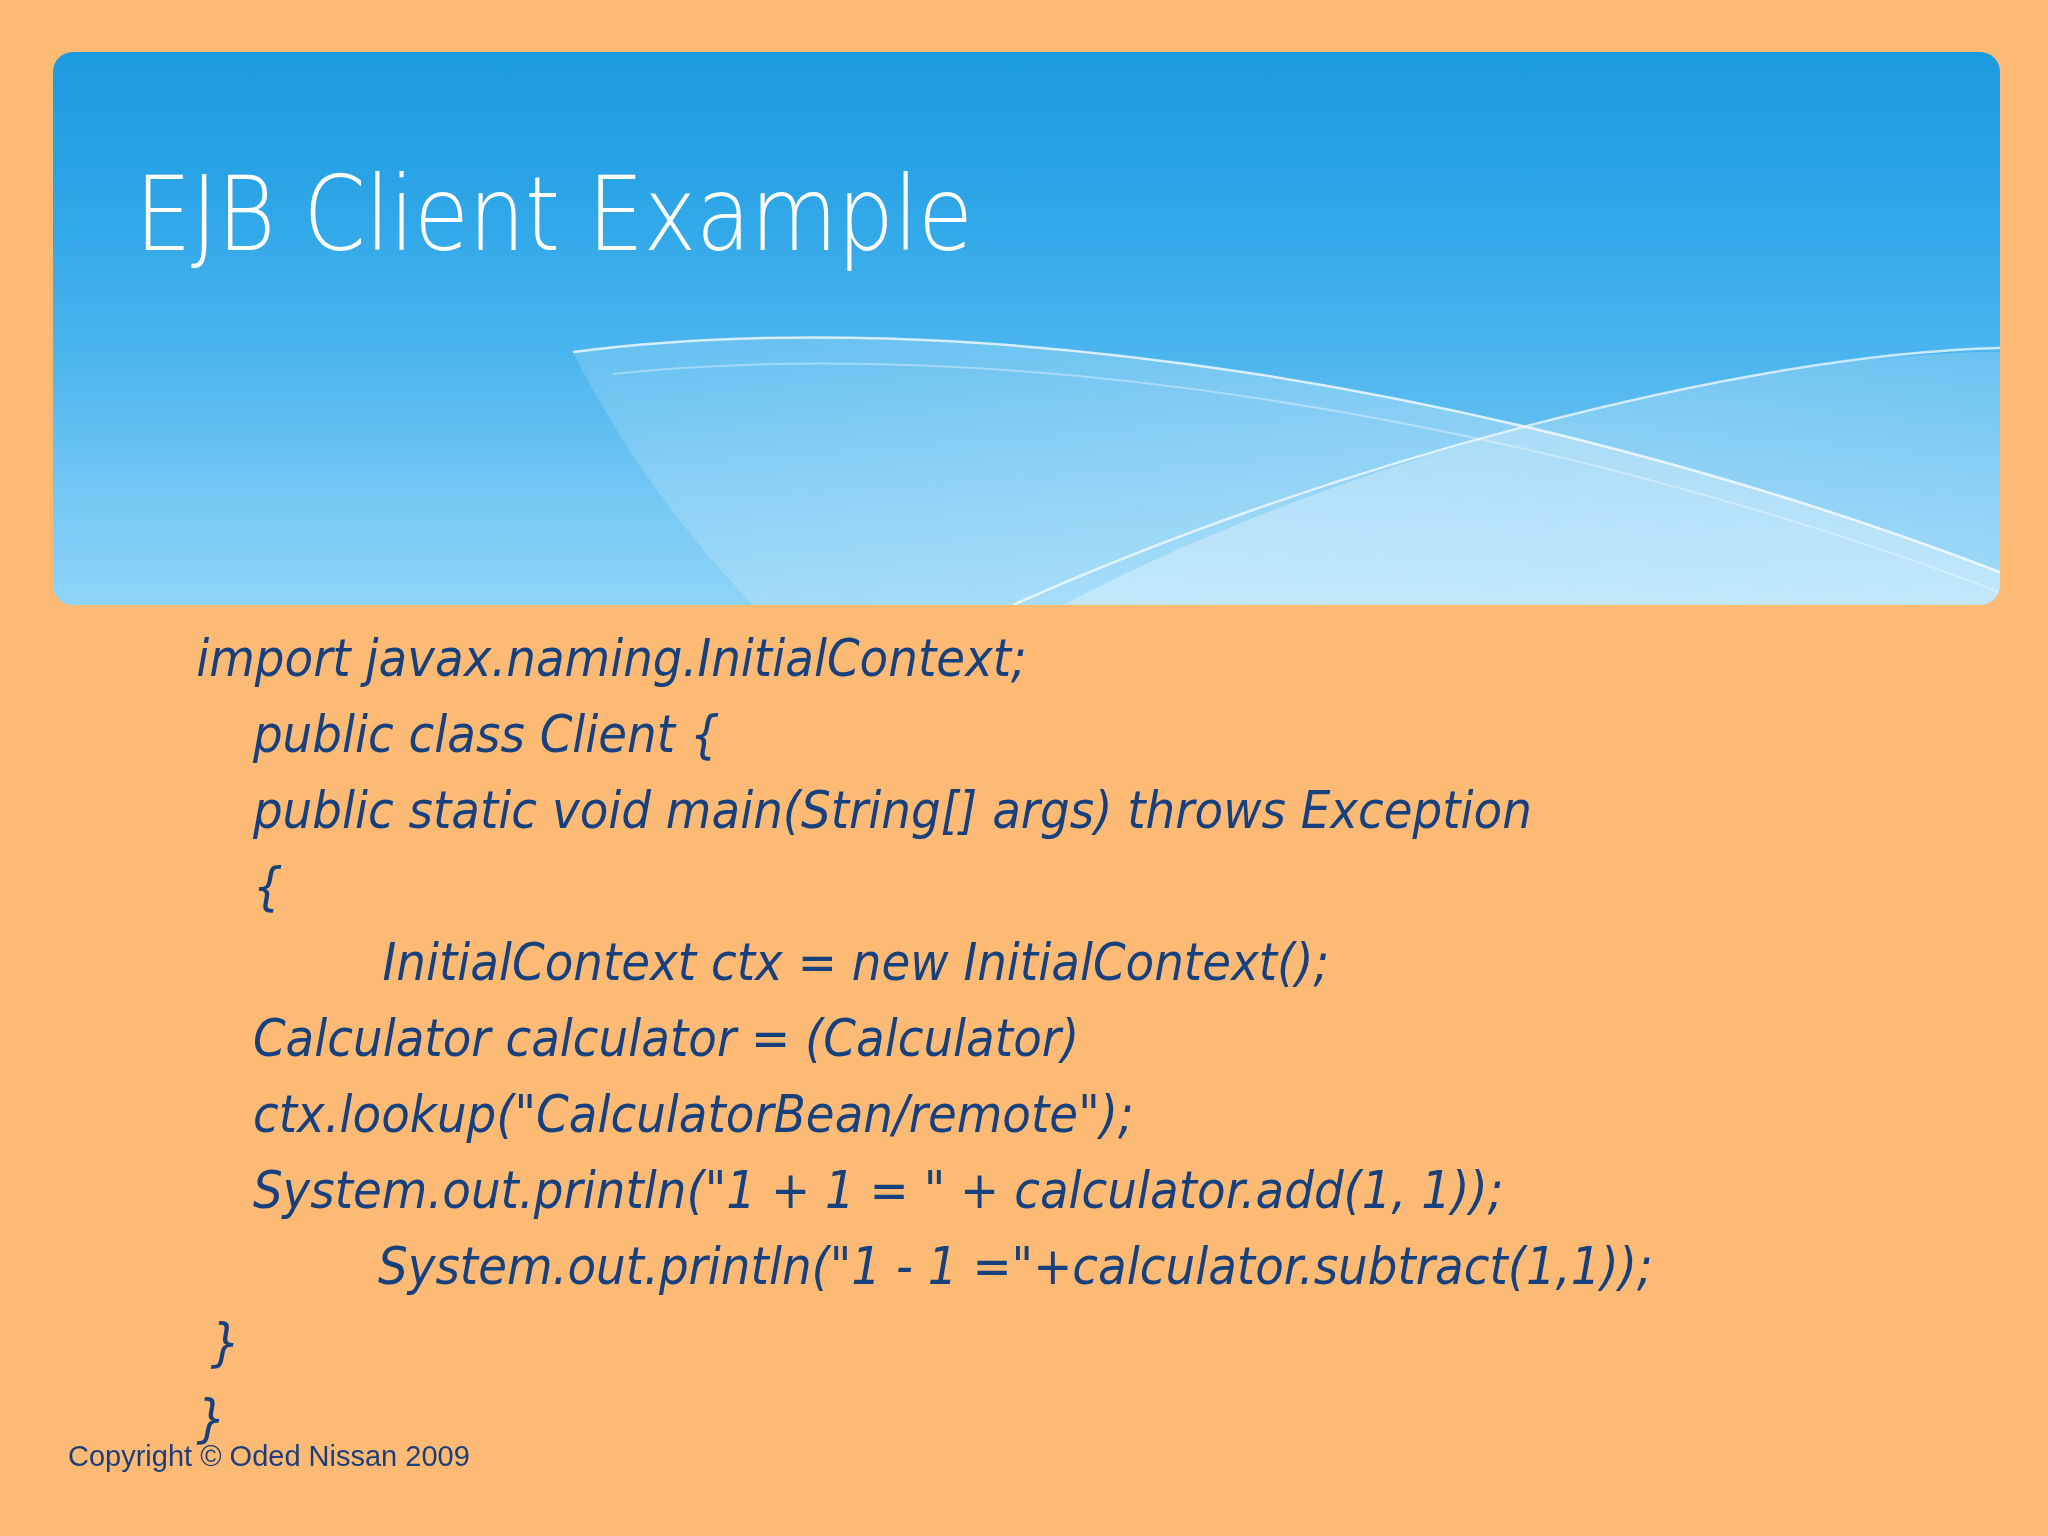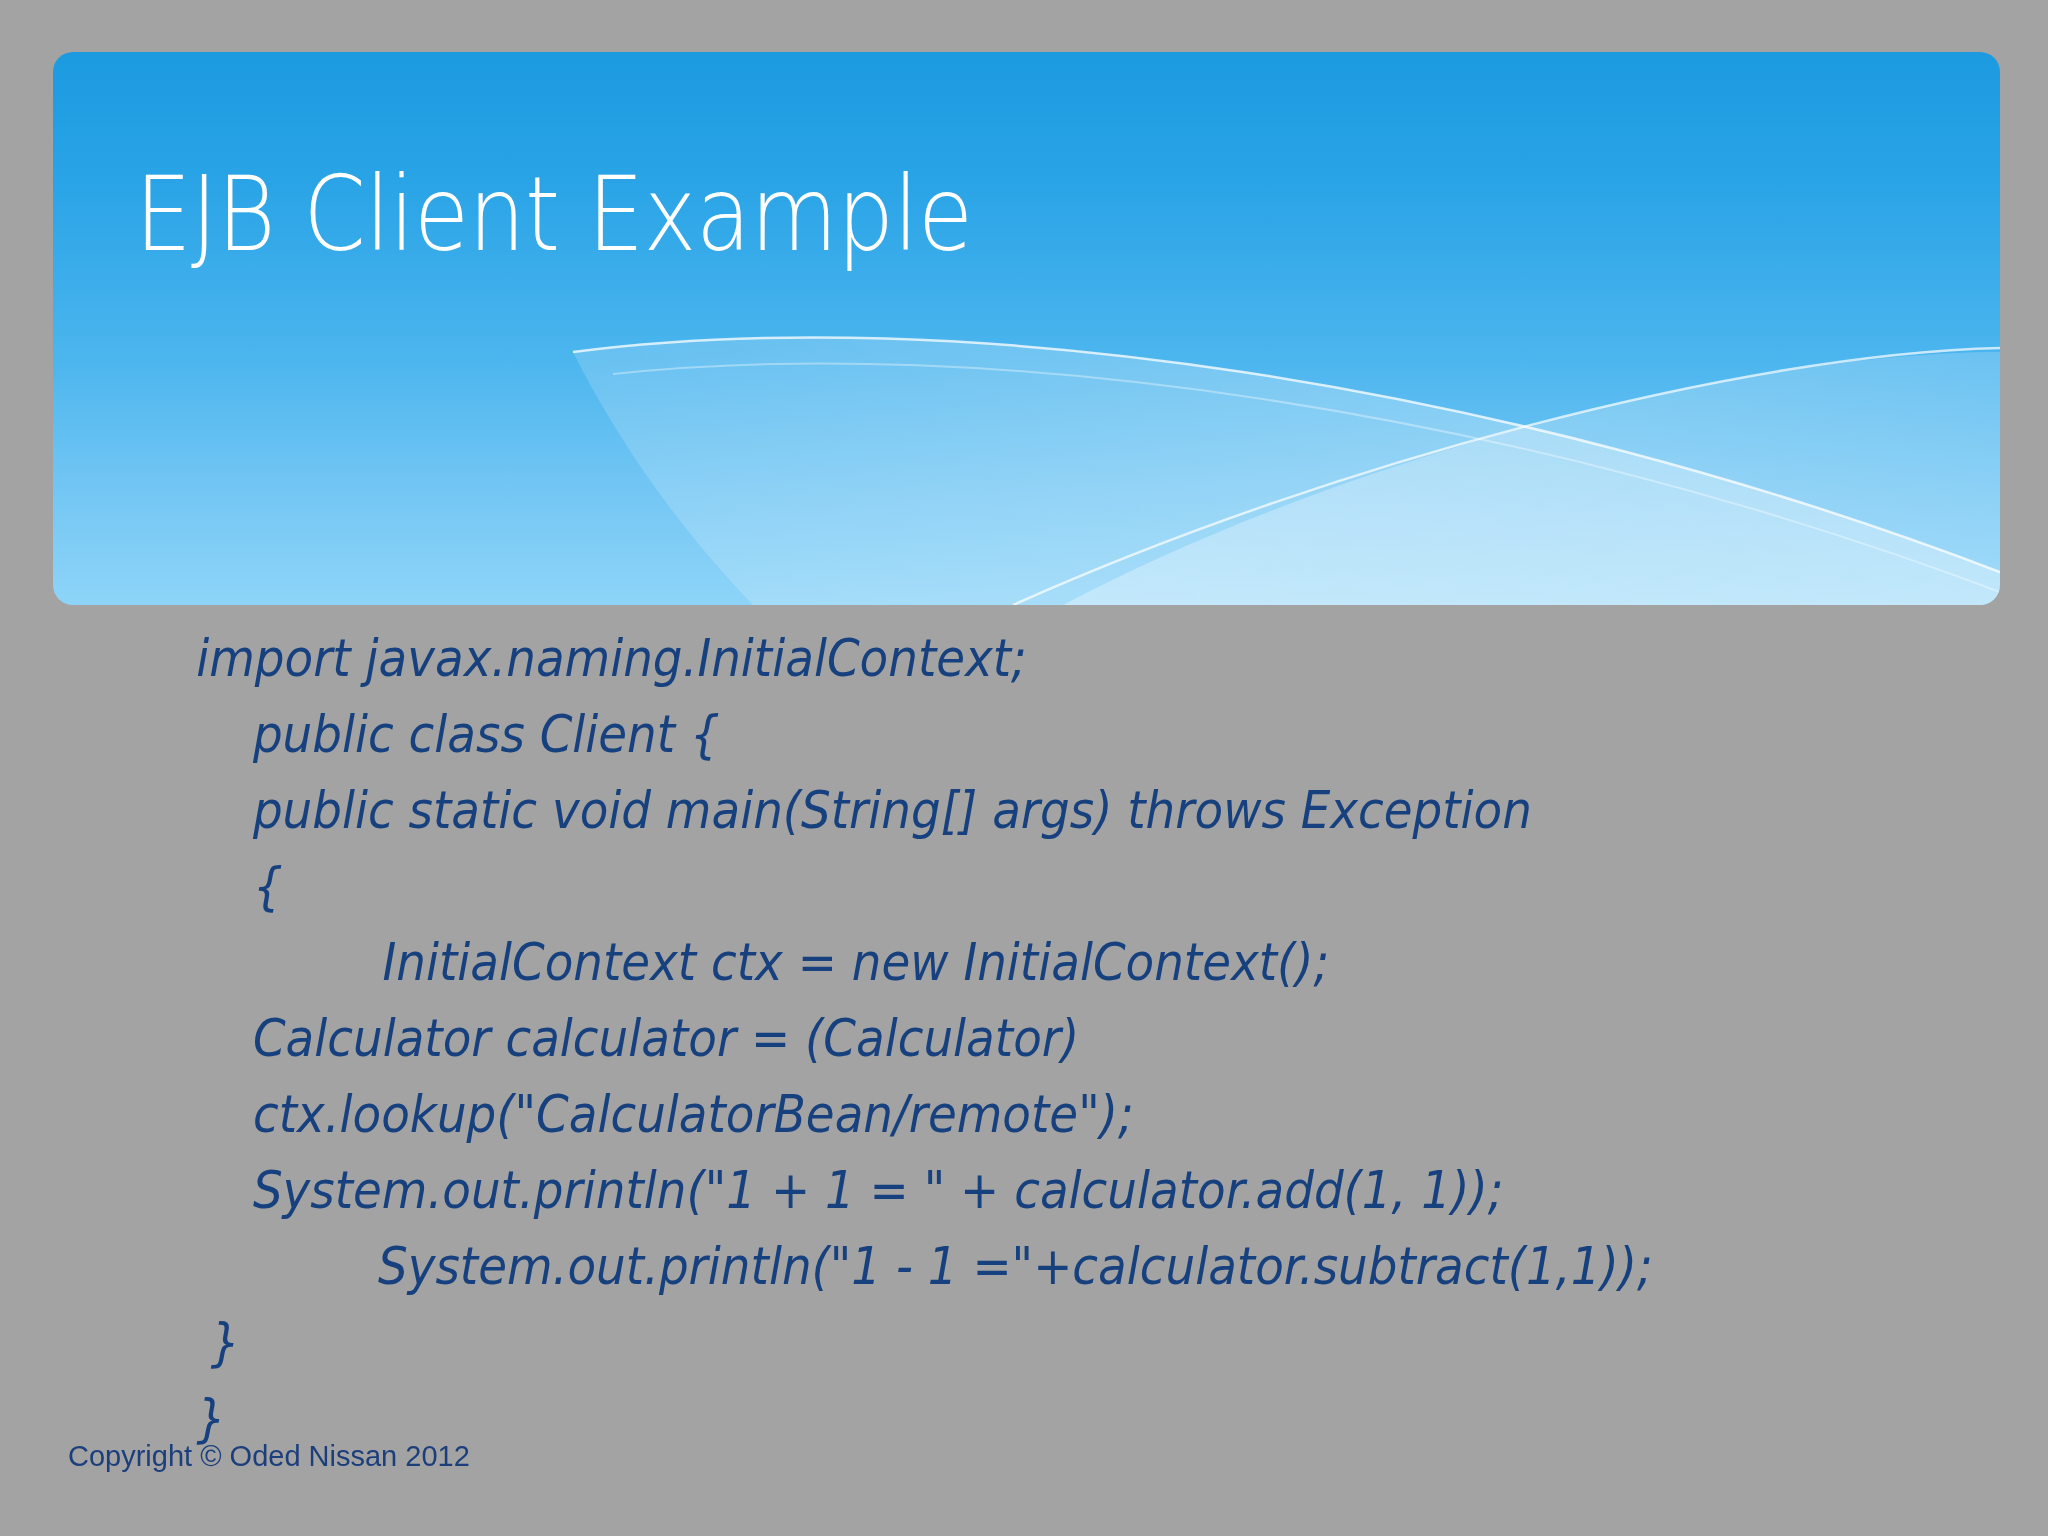--- a/index.html
+++ b/index.html
@@ -11,21 +11,21 @@
     height: 1536px;
     background: #ffffff;
     font-family: "Liberation Sans", sans-serif;
     overflow: hidden;
   }
 
   .slide {
     position: relative;
     width: 2048px;
     height: 1536px;
-    background: #a3a3a3;
+    background: #fdba74;
     overflow: hidden;
   }
 
   
   .title-banner {
     position: absolute;
     left: 53px;
     top: 52px;
     width: 1947px;
     height: 553px;
@@ -134,15 +134,15 @@
     <span class="code-line i1">{</span>
     <span class="code-line i2">InitialContext ctx = new InitialContext();</span>
     <span class="code-line i1">Calculator calculator = (Calculator)</span>
     <span class="code-line i1">ctx.lookup("CalculatorBean/remote");</span>
     <span class="code-line i1">System.out.println("1 + 1 = " + calculator.add(1, 1));</span>
     <span class="code-line i3">System.out.println("1 - 1 ="+calculator.subtract(1,1));</span>
     <span class="code-line ib1">}</span>
     <span class="code-line ib0">}</span>
   </div>
 
-  <div class="footer">Copyright © Oded Nissan 2012</div>
+  <div class="footer">Copyright © Oded Nissan 2009</div>
 
 </div>
 
 </body></html>

